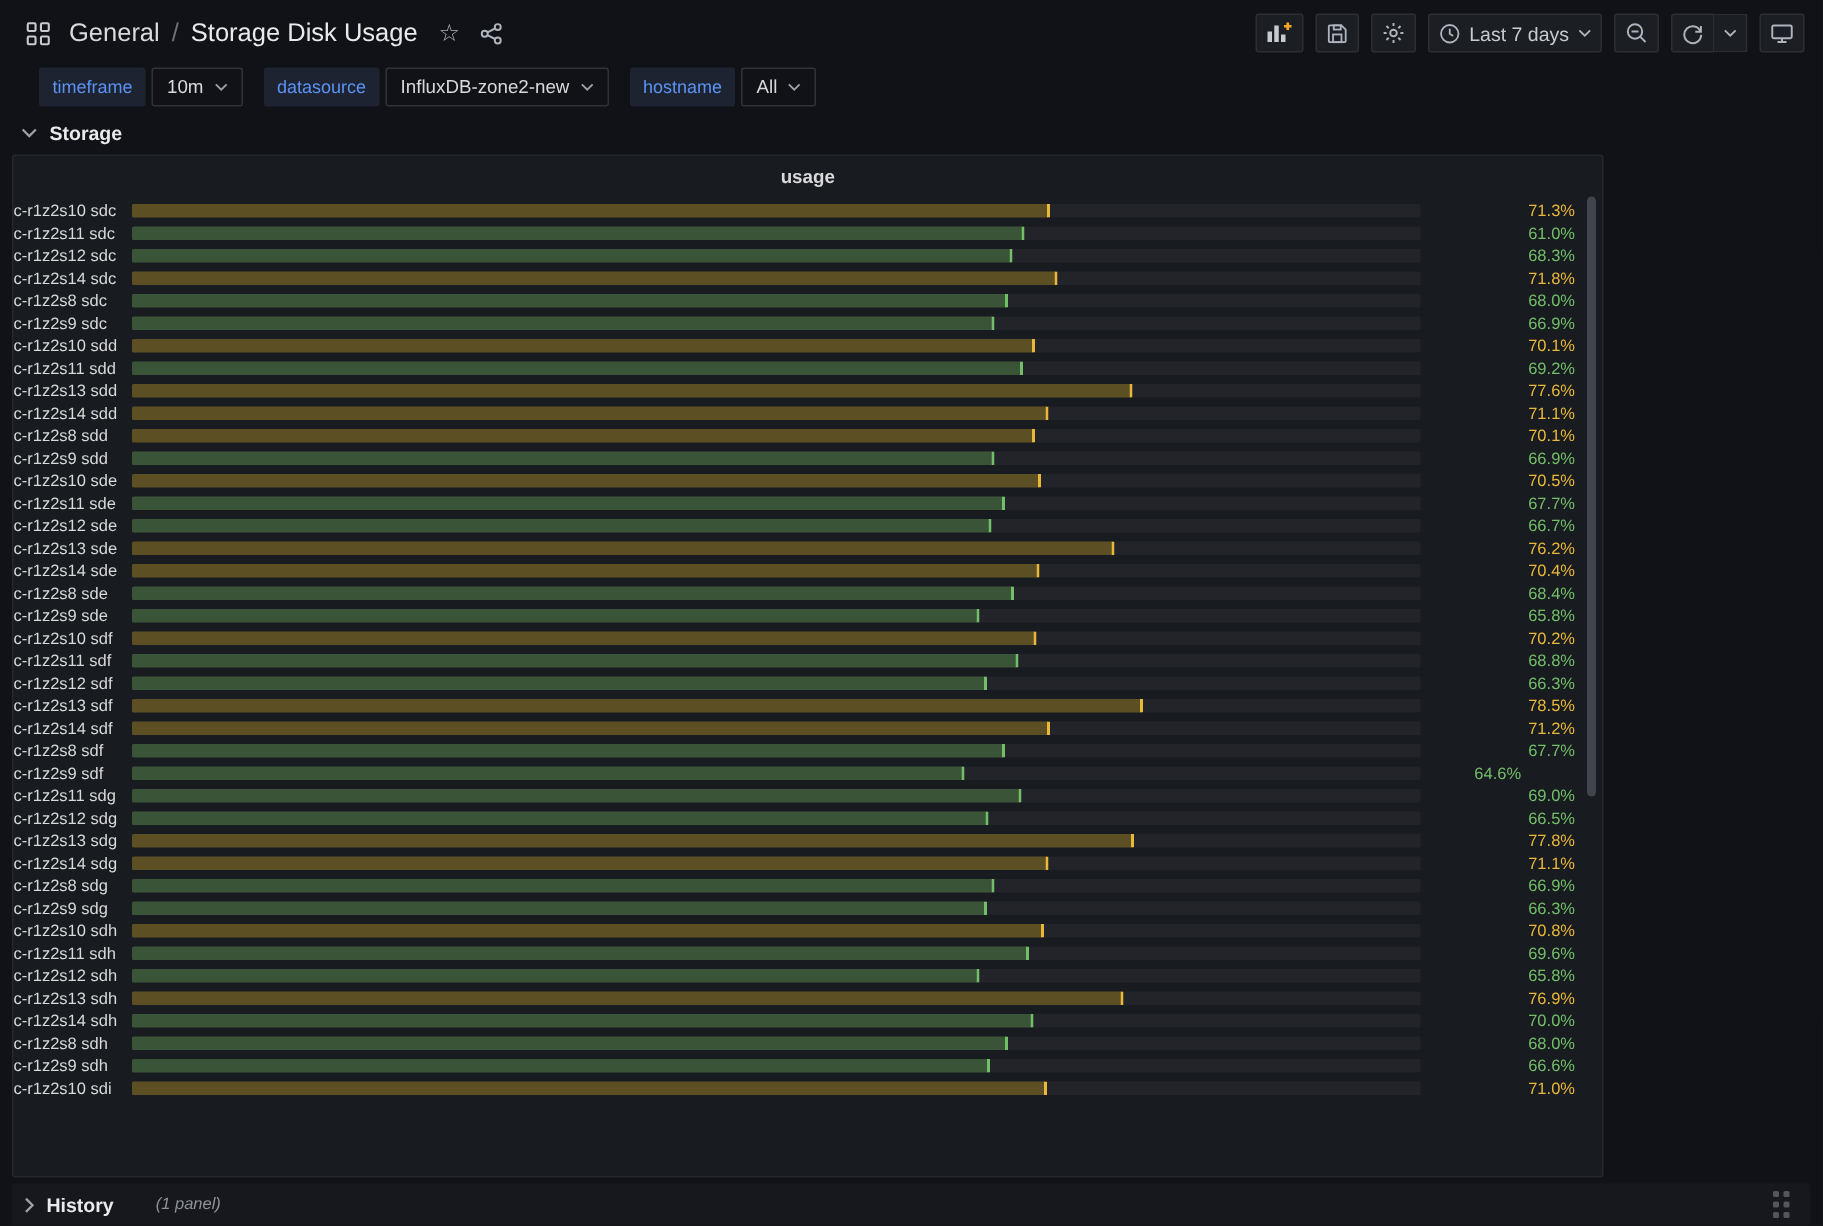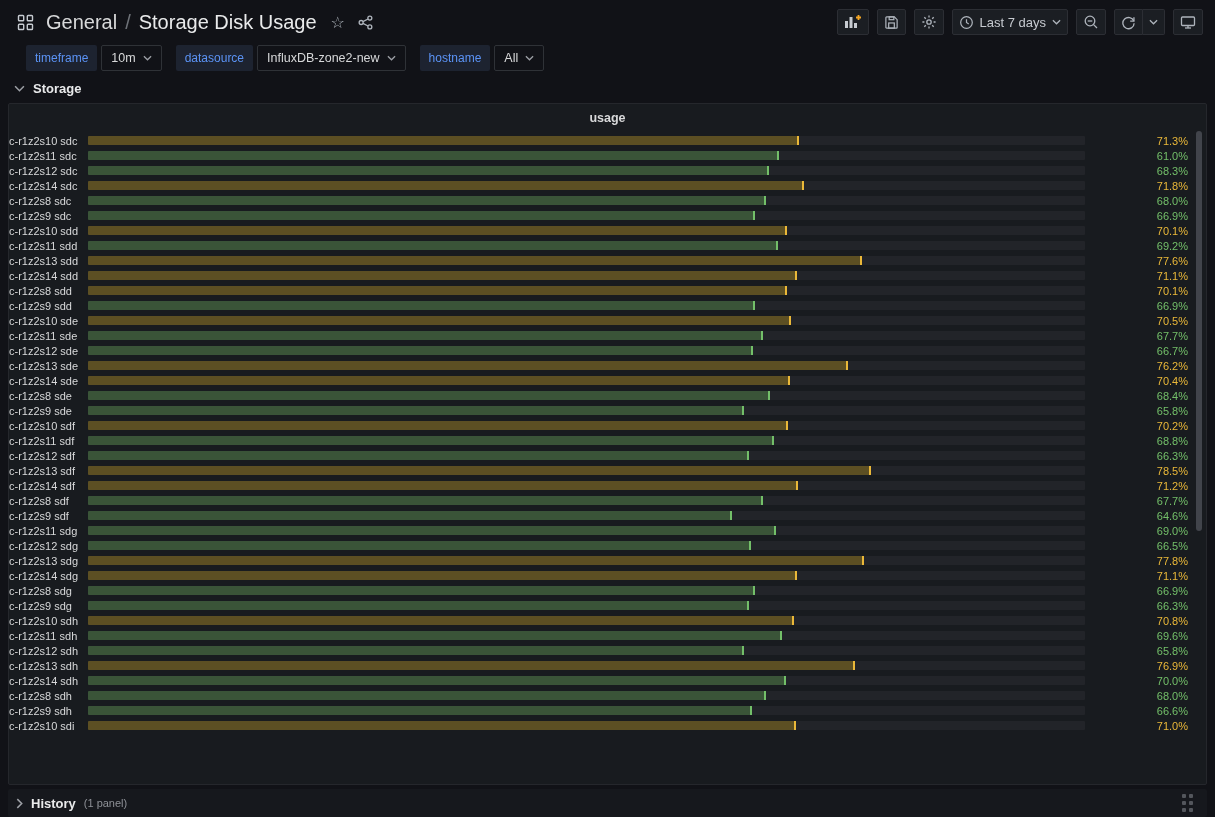--- a/index.html
+++ b/index.html
@@ -12,21 +12,21 @@
   }
   svg { display:block; }
 
   
   .navbar {
     position:absolute; top:0; left:0; width:1215px; height:44px;
     display:flex; align-items:center; justify-content:space-between;
     padding:0 12px 0 14px;
   }
   .nav-left { display:flex; align-items:center; gap:10px; }
-  .breadcrumb { display:flex; align-items:flex-start; gap:8px; font-size:20px; }
+  .breadcrumb { display:flex; align-items:flex-start; gap:8px; font-size:17px; }
   .crumb-section { color:#d8d9da; cursor:pointer; }
   .crumb-sep { color:#6e7278; }
   .crumb-title { color:#e9eaeb; }
   .star-glyph { font-size:16px; color:#aeb4bc; margin-left:4px; cursor:pointer; }
   .icon-btn-plain { display:flex; align-items:center; justify-content:center; width:22px; height:22px; cursor:pointer; }
 
   .nav-right { display:flex; align-items:center; gap:8px; }
   .tool-btn {
     height:26px; min-width:28px; padding:0 6px;
     background:#1b1e23; border:1px solid #2c2e34; border-radius:2px;
@@ -52,26 +52,26 @@
     border:1px solid #2f3237; background:#111217; color:#d8d9da; font-size:12.5px;
     display:flex; align-items:center; gap:7px; padding:0 9px; border-radius:2px; cursor:pointer;
   }
   .caret { width:9px; height:6px; }
 
   
   .row-header {
     position:absolute; left:14px; height:22px; display:flex; align-items:center; gap:8px; cursor:pointer;
   }
   .row-header .rh-title { font-size:13px; font-weight:700; color:#e9eaeb; }
-  .row-header .rh-count { font-size:11px; color:#8e9197; margin-left:0; }
+  .row-header .rh-count { font-size:11px; font-style:italic; color:#8e9197; margin-left:20px; }
   #storage-header { top:77px; }
 
   
   .panel {
-    position:absolute; top:103px; left:8px; width:1199px; height:682px;
+    position:absolute; top:103px; left:8px; width:1061px; height:682px;
     background:#181b1f; border:1px solid #25272c; border-radius:2px;
   }
   .panel-header {
     position:absolute; top:0; left:0; right:0; height:28px;
     display:flex; align-items:center; justify-content:center; cursor:pointer;
   }
   .panel-title { font-size:12.5px; font-weight:600; color:#d8d9da; }
   .rows-wrap { position:absolute; top:29px; left:0; right:0; }
   .bar-row { height:15px; display:flex; align-items:center; }
   .bar-label {
@@ -410,21 +410,21 @@
         <div class="bar-track">
           <div class="bar-fill" style="width: 67.7%; background: rgb(58, 84, 56); border-right: 2px solid rgb(115, 191, 105);"></div>
         </div>
         <div class="bar-value" style="color: rgb(115, 191, 105);">67.7%</div>
       </div>
       <div class="bar-row">
         <div class="bar-label">c-r1z2s9 sdf</div>
         <div class="bar-track">
           <div class="bar-fill" style="width: 64.6%; background: rgb(58, 84, 56); border-right: 2px solid rgb(115, 191, 105);"></div>
         </div>
-        <div class="bar-value" style="color: rgb(115, 191, 105);">64.6%</div>
+        <div class="bar-value" style="color: rgb(115, 191, 105); text-align: center;">64.6%</div>
       </div>
       <div class="bar-row">
         <div class="bar-label">c-r1z2s11 sdg</div>
         <div class="bar-track">
           <div class="bar-fill" style="width: 69%; background: rgb(58, 84, 56); border-right: 2px solid rgb(115, 191, 105);"></div>
         </div>
         <div class="bar-value" style="color: rgb(115, 191, 105);">69.0%</div>
       </div>
       <div class="bar-row">
         <div class="bar-label">c-r1z2s12 sdg</div>

